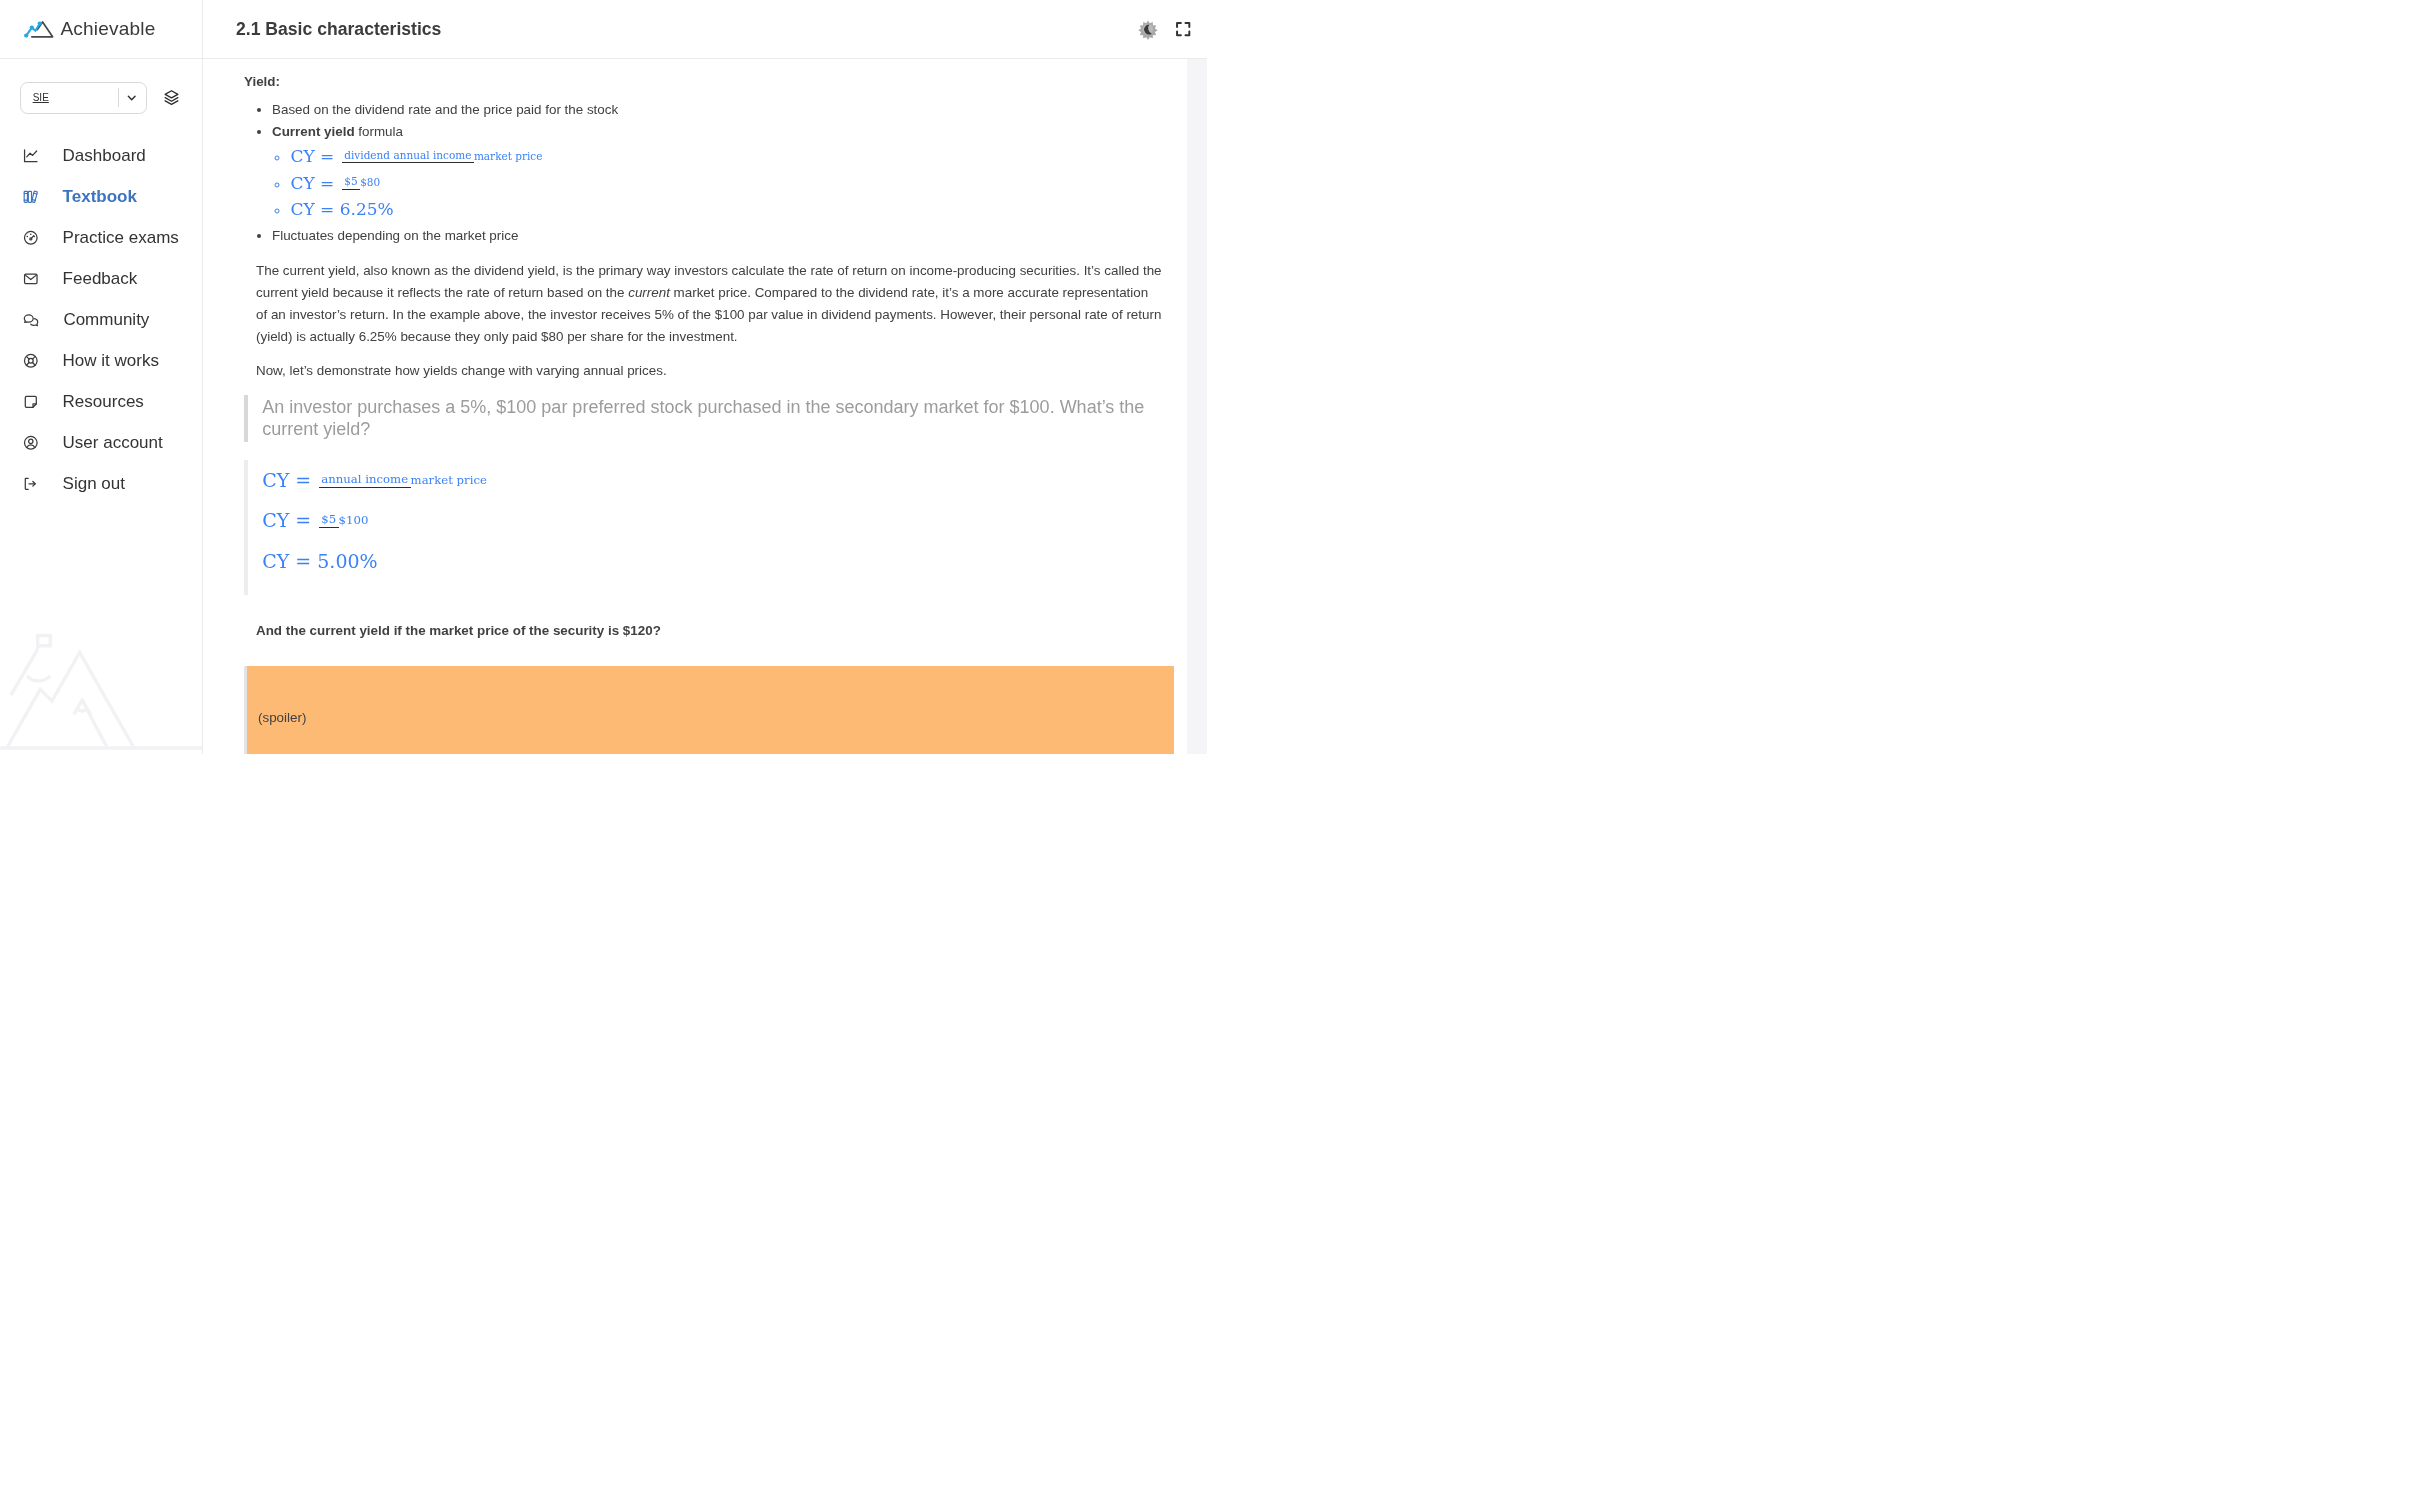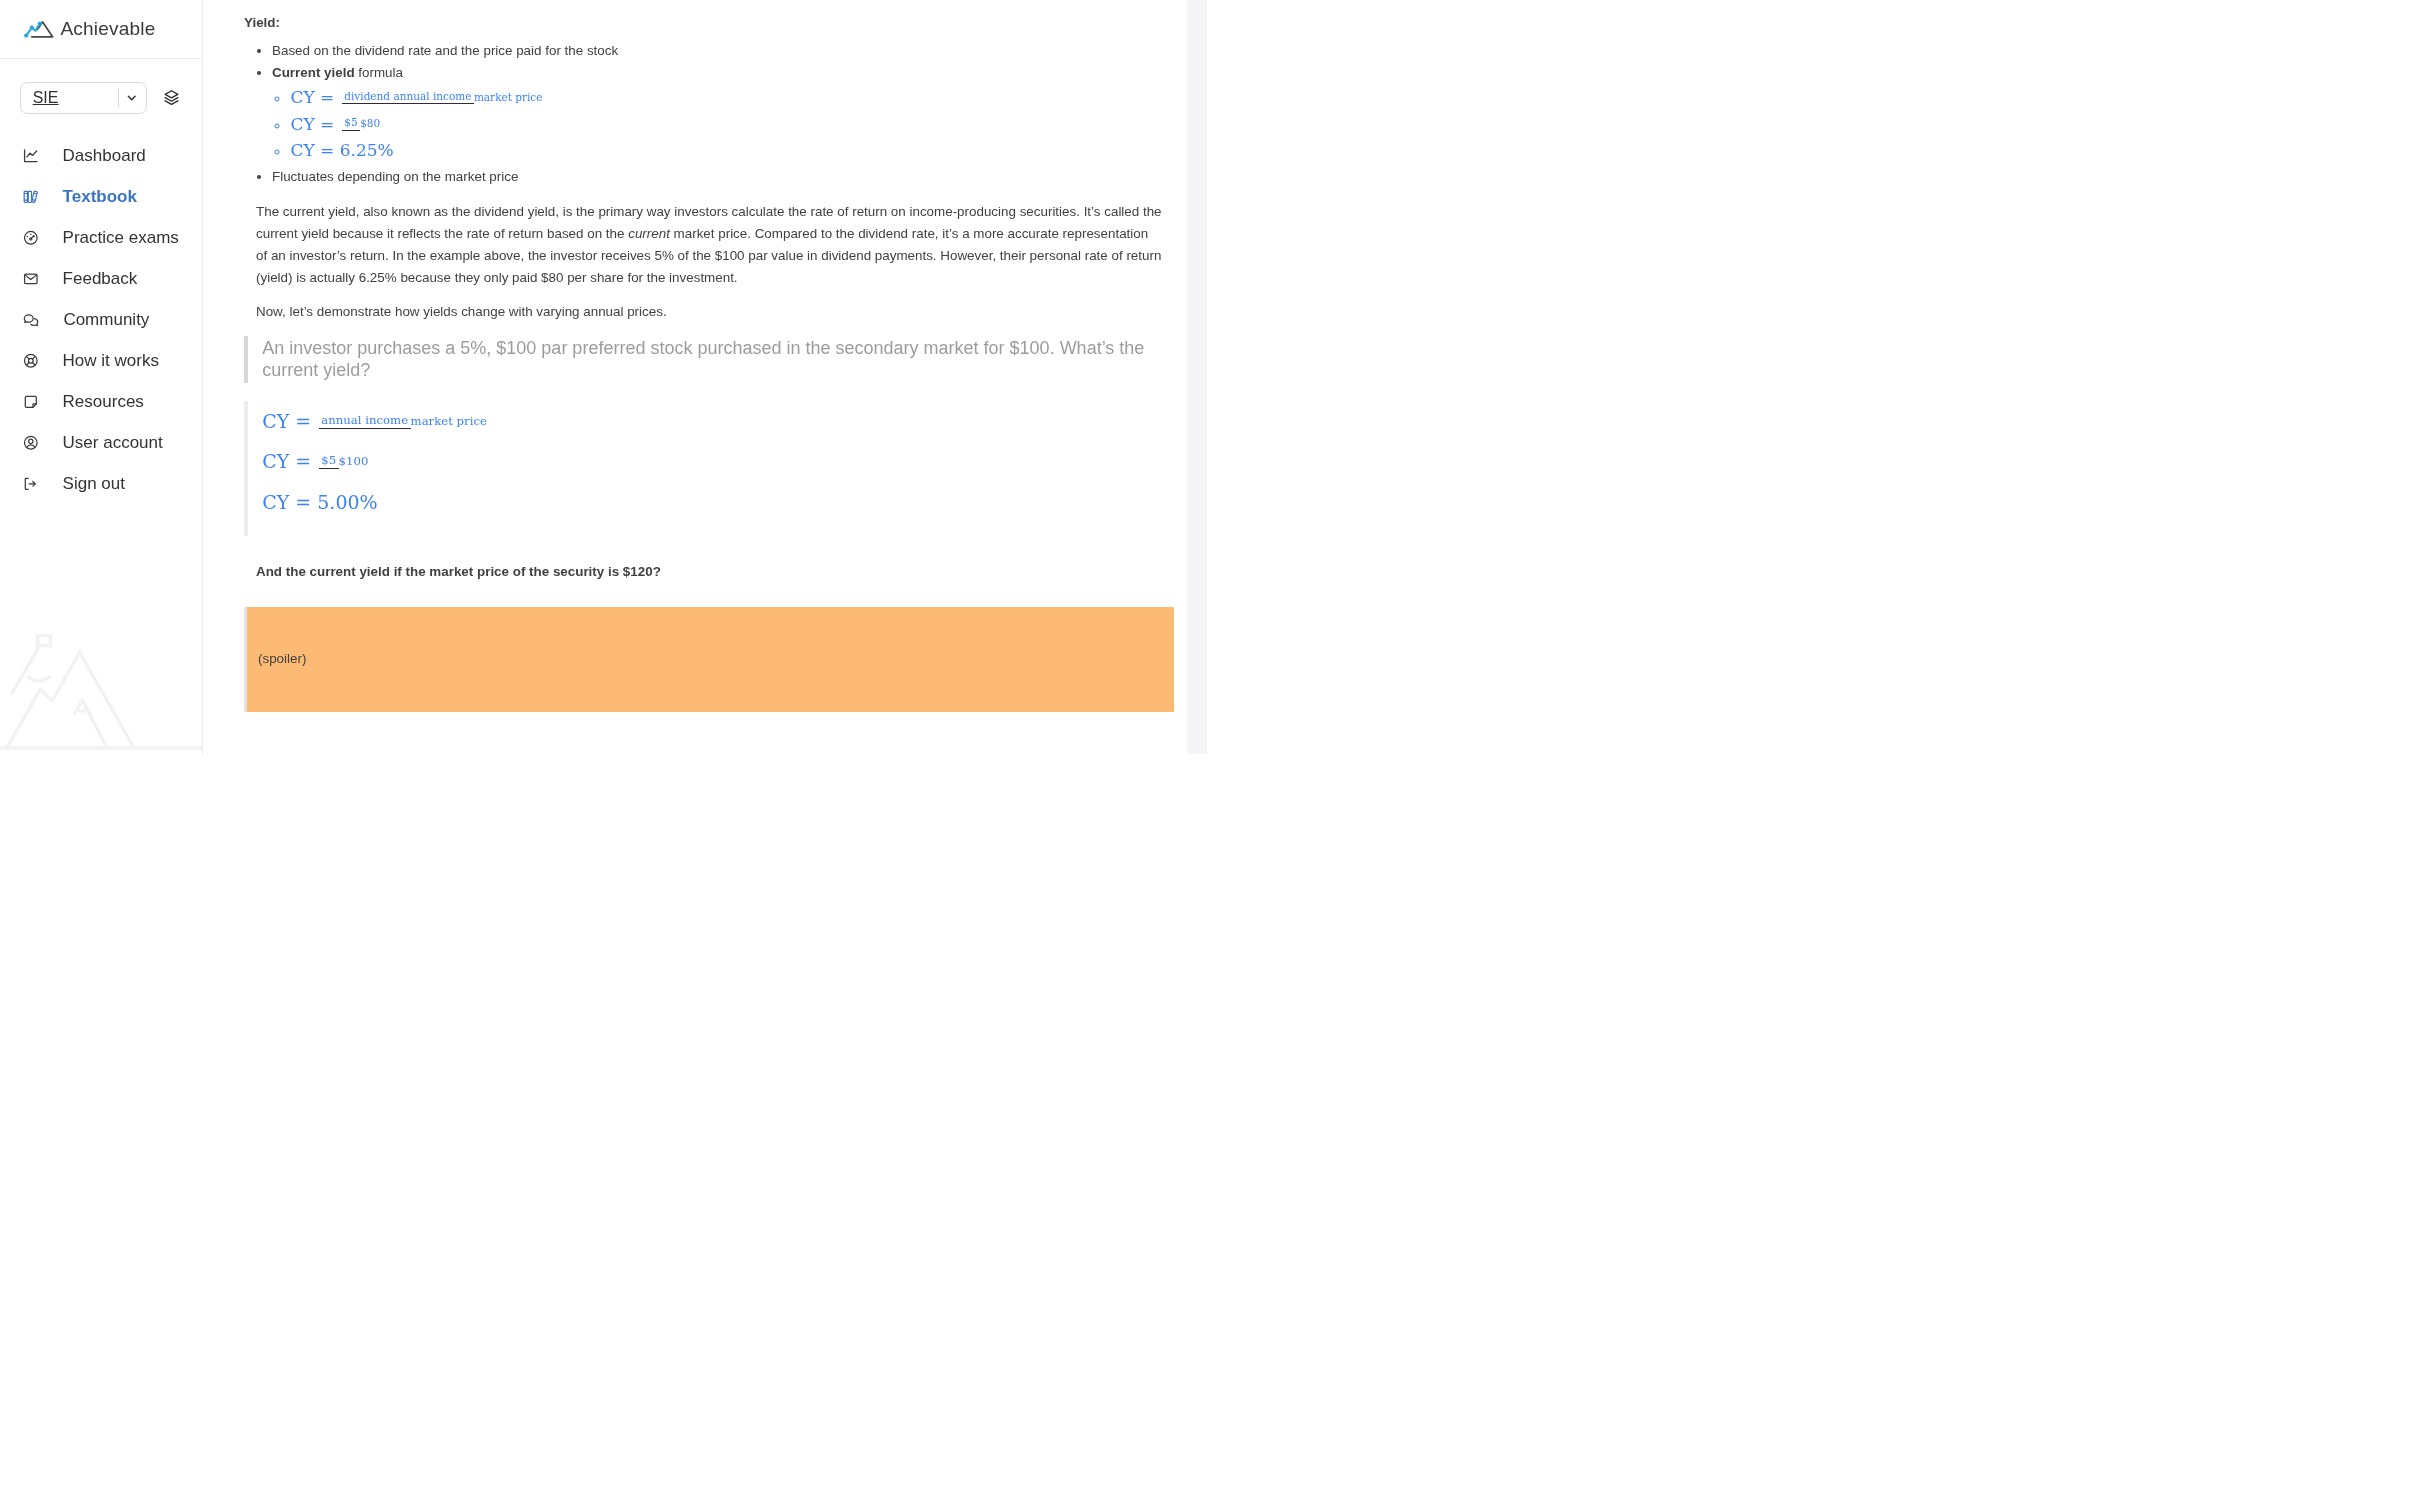--- a/index.html
+++ b/index.html
@@ -5,21 +5,21 @@
   html,body{margin:0;padding:0;background:#fff;}
   body{width:1207px;height:754px;overflow:hidden;font-family:"Liberation Sans",sans-serif;color:#414141;}
   .app{display:flex;width:1207px;height:754px;}
 
   
   .sidebar{width:202px;min-width:202px;border-right:0.8px solid #ebebed;position:relative;background:#fff;}
   .sidebar-top{height:58px;border-bottom:0.8px solid #ebebed;display:flex;align-items:center;padding-left:22.6px;}
   .logo-wrap{display:flex;align-items:center;gap:5.9px;}
   .logo-text{font-size:19px;color:#3a3a3a;letter-spacing:0.2px;}
   .course-row{display:flex;align-items:center;margin:22.6px 0 0 20px;gap:15px;}
-  .course-select{width:127px;height:32px;border:0.8px solid #d9d9d9;border-radius:7.5px;display:flex;align-items:center;padding:0 7.5px 0 11.7px;font-size:16px;color:#2f2f2f;box-sizing:border-box;cursor:pointer;background:#fff;text-decoration:underline;}
+  .course-select{width:127px;height:32px;border:0.8px solid #d9d9d9;border-radius:7.5px;display:flex;align-items:center;padding:0 7.5px 0 11.7px;font-size:10px;color:#2f2f2f;box-sizing:border-box;cursor:pointer;background:#fff;text-decoration:underline;}
   .course-select .val{flex:0 0 auto;}
   .course-select .sep{margin-left:auto;width:0.8px;height:18.4px;background:#d9d9d9;}
   .course-select .chev{margin-left:6.7px;display:flex;align-items:center;color:#2f2f2f;}
   .layers-btn{background:none;border:none;padding:0;display:flex;align-items:center;color:#2f2f2f;cursor:pointer;}
   .nav{margin-top:22px;display:flex;flex-direction:column;}
   .nav-item{display:flex;align-items:center;height:41px;padding-left:22px;gap:23px;font-size:17px;color:#333;text-decoration:none;cursor:pointer;}
   .nav-item .nicon{display:flex;align-items:center;color:#3b3b3b;}
   .nav-item.active{color:#3d74c0;font-weight:700;}
   .nav-item.active .nicon{color:#3d74c0;}
   .mountain{position:absolute;left:0;bottom:0;pointer-events:none;}
@@ -203,20 +203,42 @@
       <path d="M45 50v-16h15v12h-15"></path>
       <path d="M45 50 13 105"></path>
       <path d="M32 82c8 8 20 8 28 0"></path>
       <path d="M88 128l10-17 10 17"></path>
       <path d="M92 121c4 4 8 4 12 0"></path>
       <path d="M98 111l30 57"></path>
     </svg>
   </aside>
 
   <div class="main">
+    <header class="header">
+      <h1 class="page-title">2.1 Basic characteristics</h1>
+      <div class="header-icons">
+        <button class="icon-btn">
+          <svg width="22" height="22" viewBox="0 0 24 24">
+            <g fill="#a9a9ab">
+                <path d="M12 2.6l1.9 3.1 3.3-1.3.2 3.5 3.5.2-1.3 3.3 3.1 1.9-3.1 1.9 1.3 3.3-3.5.2-.2 3.5-3.3-1.3-1.9 3.1-1.9-3.1-3.3 1.3-.2-3.5-3.5-.2 1.3-3.3-3.1-1.9 3.1-1.9-1.3-3.3 3.5-.2.2-3.5 3.3 1.3z"></path>
+              </g>
+            <circle cx="12" cy="12" r="5.6" fill="#b9b9bb"></circle>
+            <path d="M13.4 7.2a5.4 5.4 0 1 0 2.7 9.9 6.6 6.6 0 0 1-2.7-9.9z" fill="#3a3a3c"></path>
+          </svg>
+        </button>
+        <button class="icon-btn">
+          <svg width="18.4" height="18.4" viewBox="0 0 24 24" fill="none" stroke="#333" stroke-width="2.6" stroke-linecap="round" stroke-linejoin="round">
+              <path d="M4 9V4h5"></path>
+              <path d="M15 4h5v5"></path>
+              <path d="M20 15v5h-5"></path>
+              <path d="M9 20H4v-5"></path>
+            </svg>
+        </button>
+      </div>
+    </header>
 
     <div class="content">
       <div class="doc">
 
         <p class="bold h-yield">Yield:</p>
 
         <ul class="b1">
           <li><span>Based on the dividend rate and the price paid for the stock</span></li>
           <li>
             <span class="bold">Current yield</span><span> formula</span>

